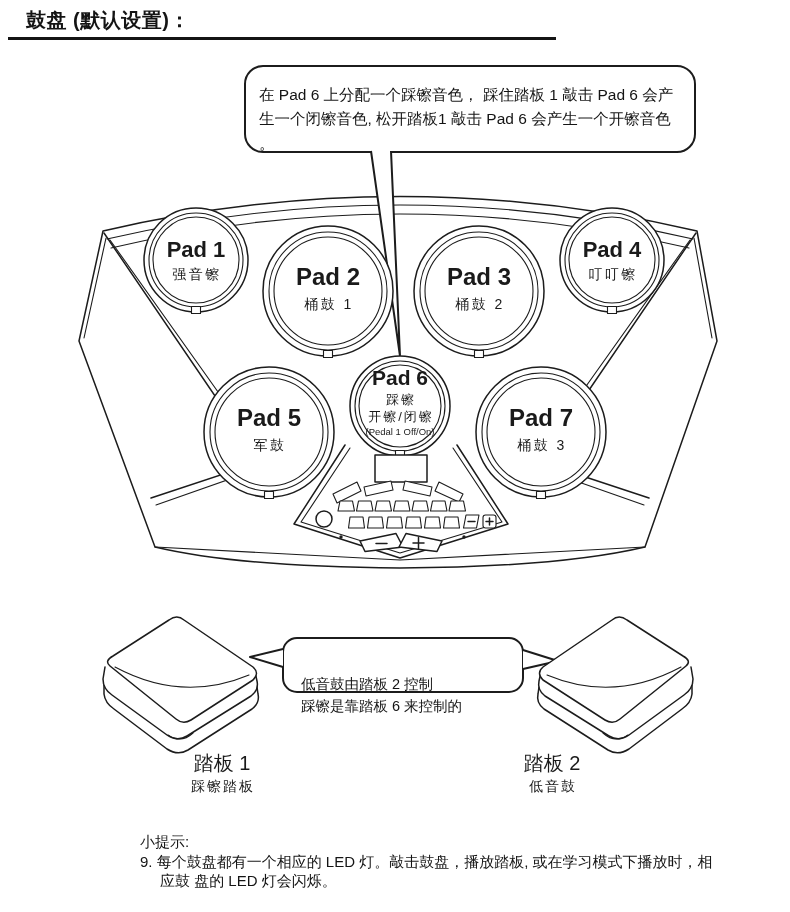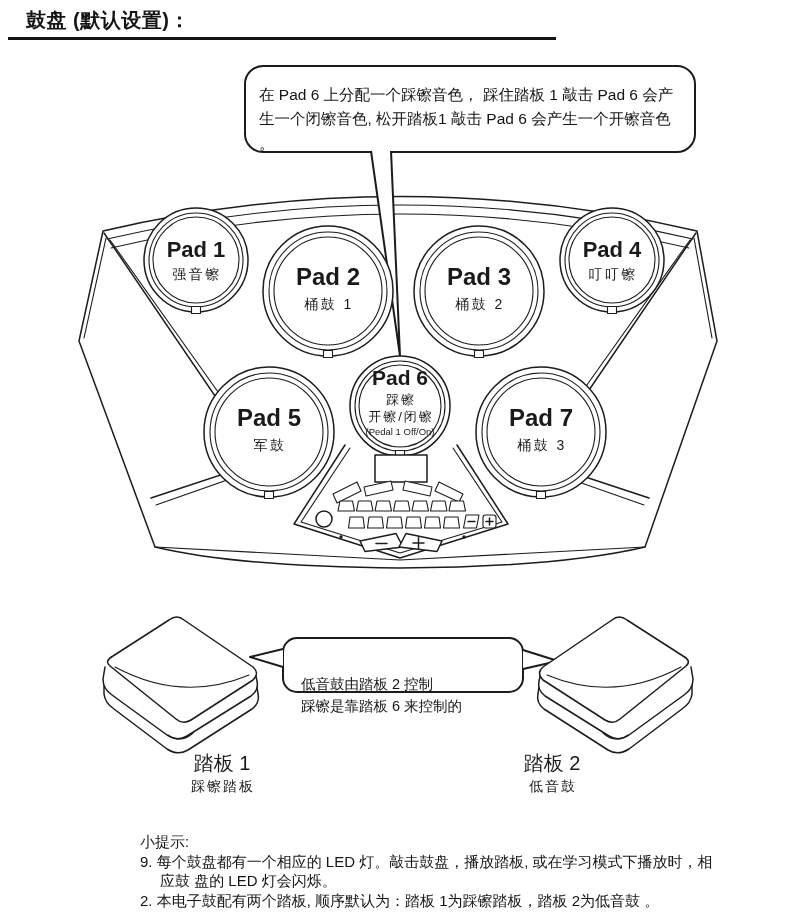--- a/index.html
+++ b/index.html
@@ -185,14 +185,13 @@
 <div class="abs bubble-text" style="left:259px;top:83px;width:428px;">在 Pad 6 上分配一个踩镲音色， 踩住踏板 1 敲击 Pad 6 会产生一个闭镲音色, 松开踏板1 敲击 Pad 6 会产生一个开镲音色 。</div>
 
 <div class="abs bubble2-text" style="left:301px;top:645px;width:214px;margin-top:28px;">
   <div>低音鼓由踏板 2 控制</div>
   <div>踩镲是靠踏板 6 来控制的</div>
 </div>
 
 <div class="abs" id="notes">
   <div>小提示:</div>
   <div class="note-item">9. 每个鼓盘都有一个相应的 LED 灯。敲击鼓盘，播放踏板, 或在学习模式下播放时，相应鼓 盘的 LED 灯会闪烁。</div>
-  <div class="note-item">2. 本电子鼓配有两个踏板, 顺序默认为：踏板 1为踩镲踏板，踏板 2为低音鼓 。</div>
 </div>
 
 </body></html>

